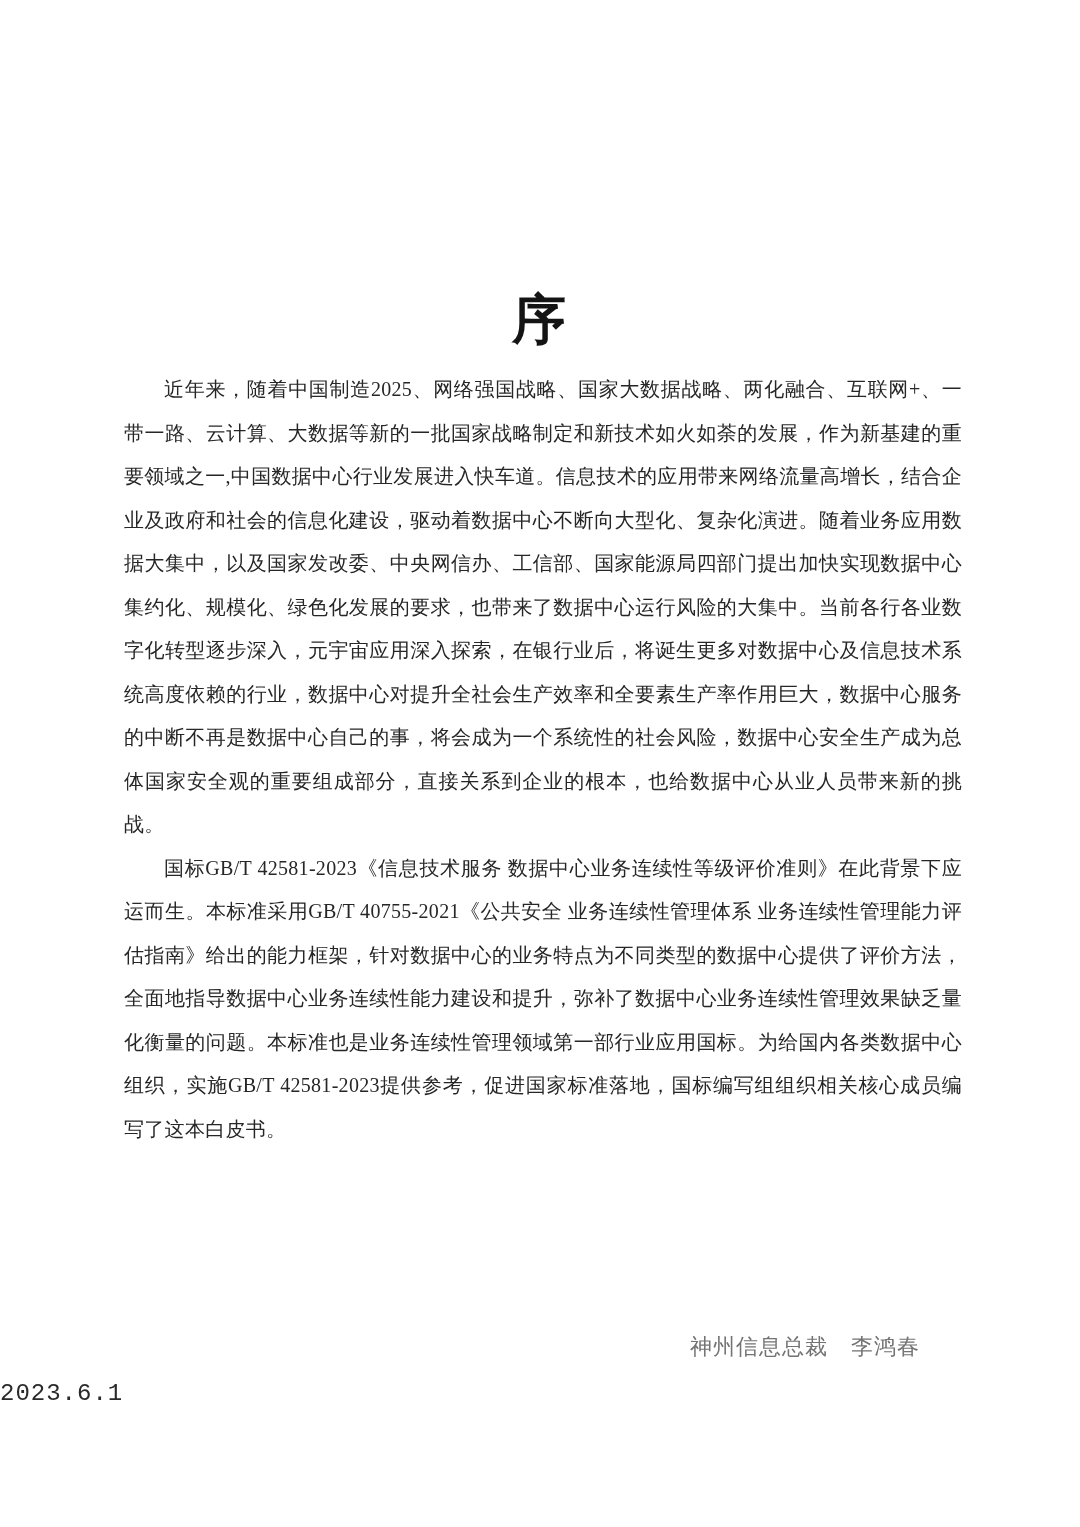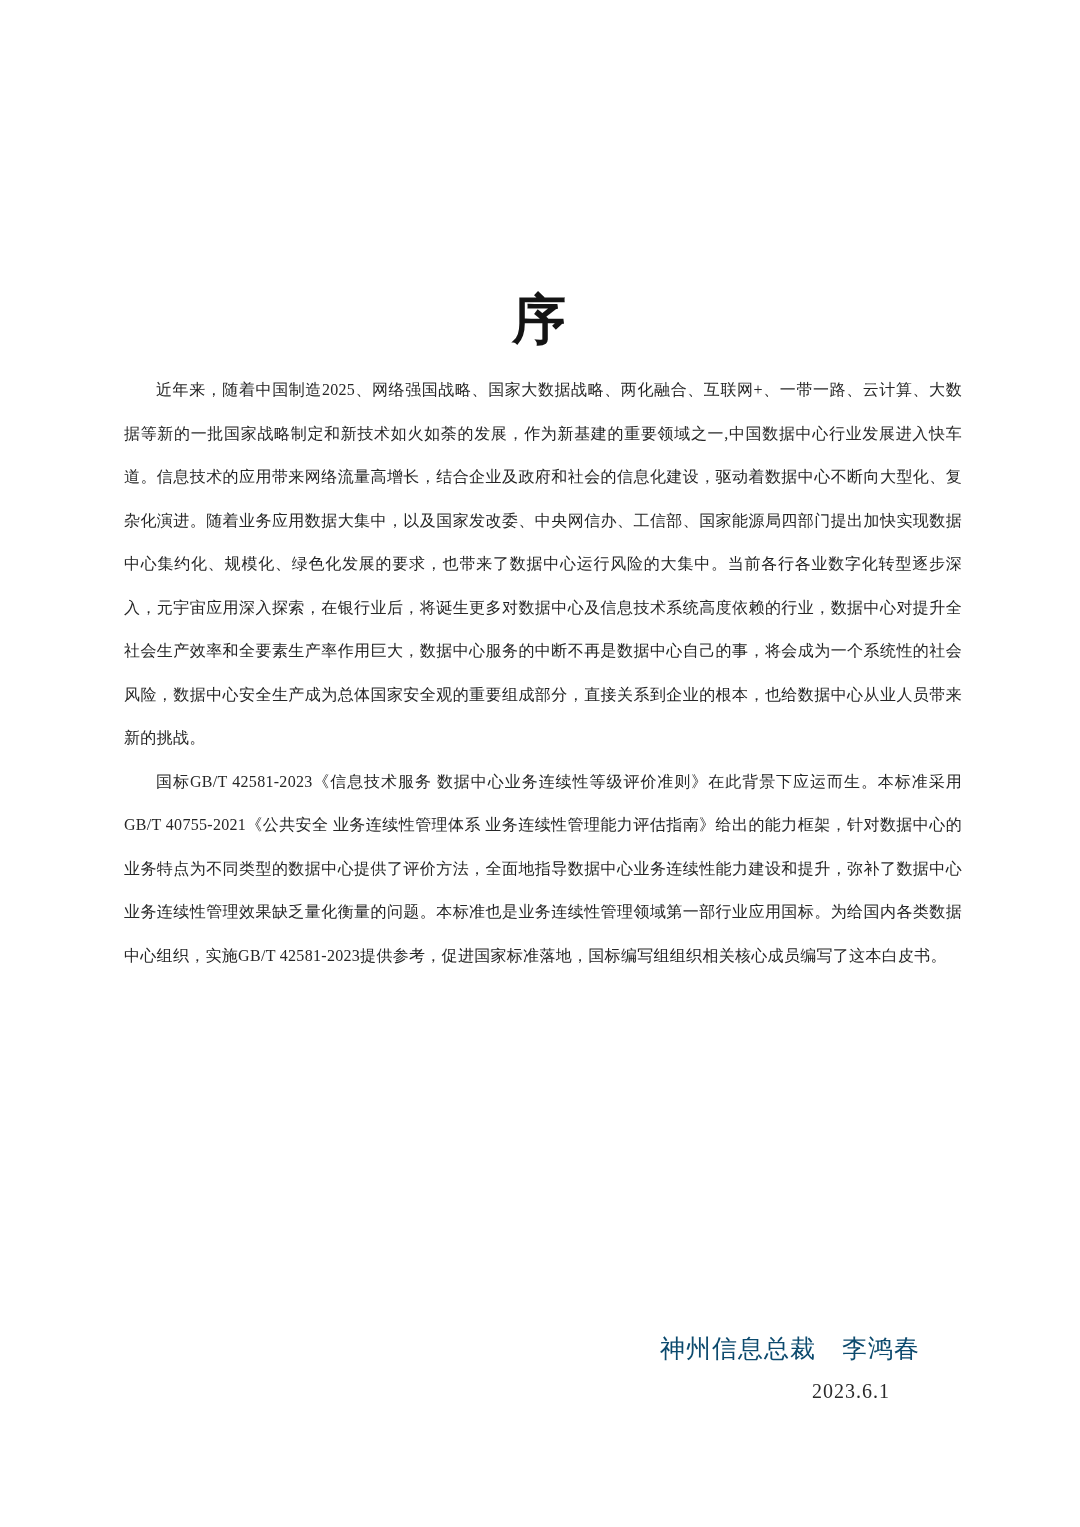--- a/index.html
+++ b/index.html
@@ -26,50 +26,51 @@
     font-weight: 700;
     color: #141414;
     letter-spacing: 2px;
     line-height: 1.2;
   }
   .body-text {
     position: absolute;
     top: 368px;
     left: 124px;
     width: 838px;
-    font-size: 16px;
+    font-size: 20px;
     line-height: 43.5px;
     text-align: justify;
     text-justify: inter-ideograph;
     letter-spacing: 0.3px;
   }
   .body-text p {
     margin: 0;
     padding: 0;
     text-indent: 2em;
   }
   .signature {
     position: absolute;
     top: 1332px;
     left: 0;
     width: 920px;
     text-align: right;
-    font-size: 25px;
-    color: #0c4a6e;
+    font-size: 22px;
+    color: #737373;
     letter-spacing: 1px;
   }
   .sign-date {
     position: absolute;
     top: 1380px;
     left: 0;
     width: 890px;
-    text-align: right;
-    font-size: 20px;
+    text-align: left;
+    font-size: 24px;
     color: #2a2a2a;
     letter-spacing: 1px;
+    font-family: Liberation Mono, monospace;
   }
 </style>
 </head>
 <body>
 
 <div class="page">
 
   <h1 class="doc-title">序</h1>
 
   <div class="body-text">

